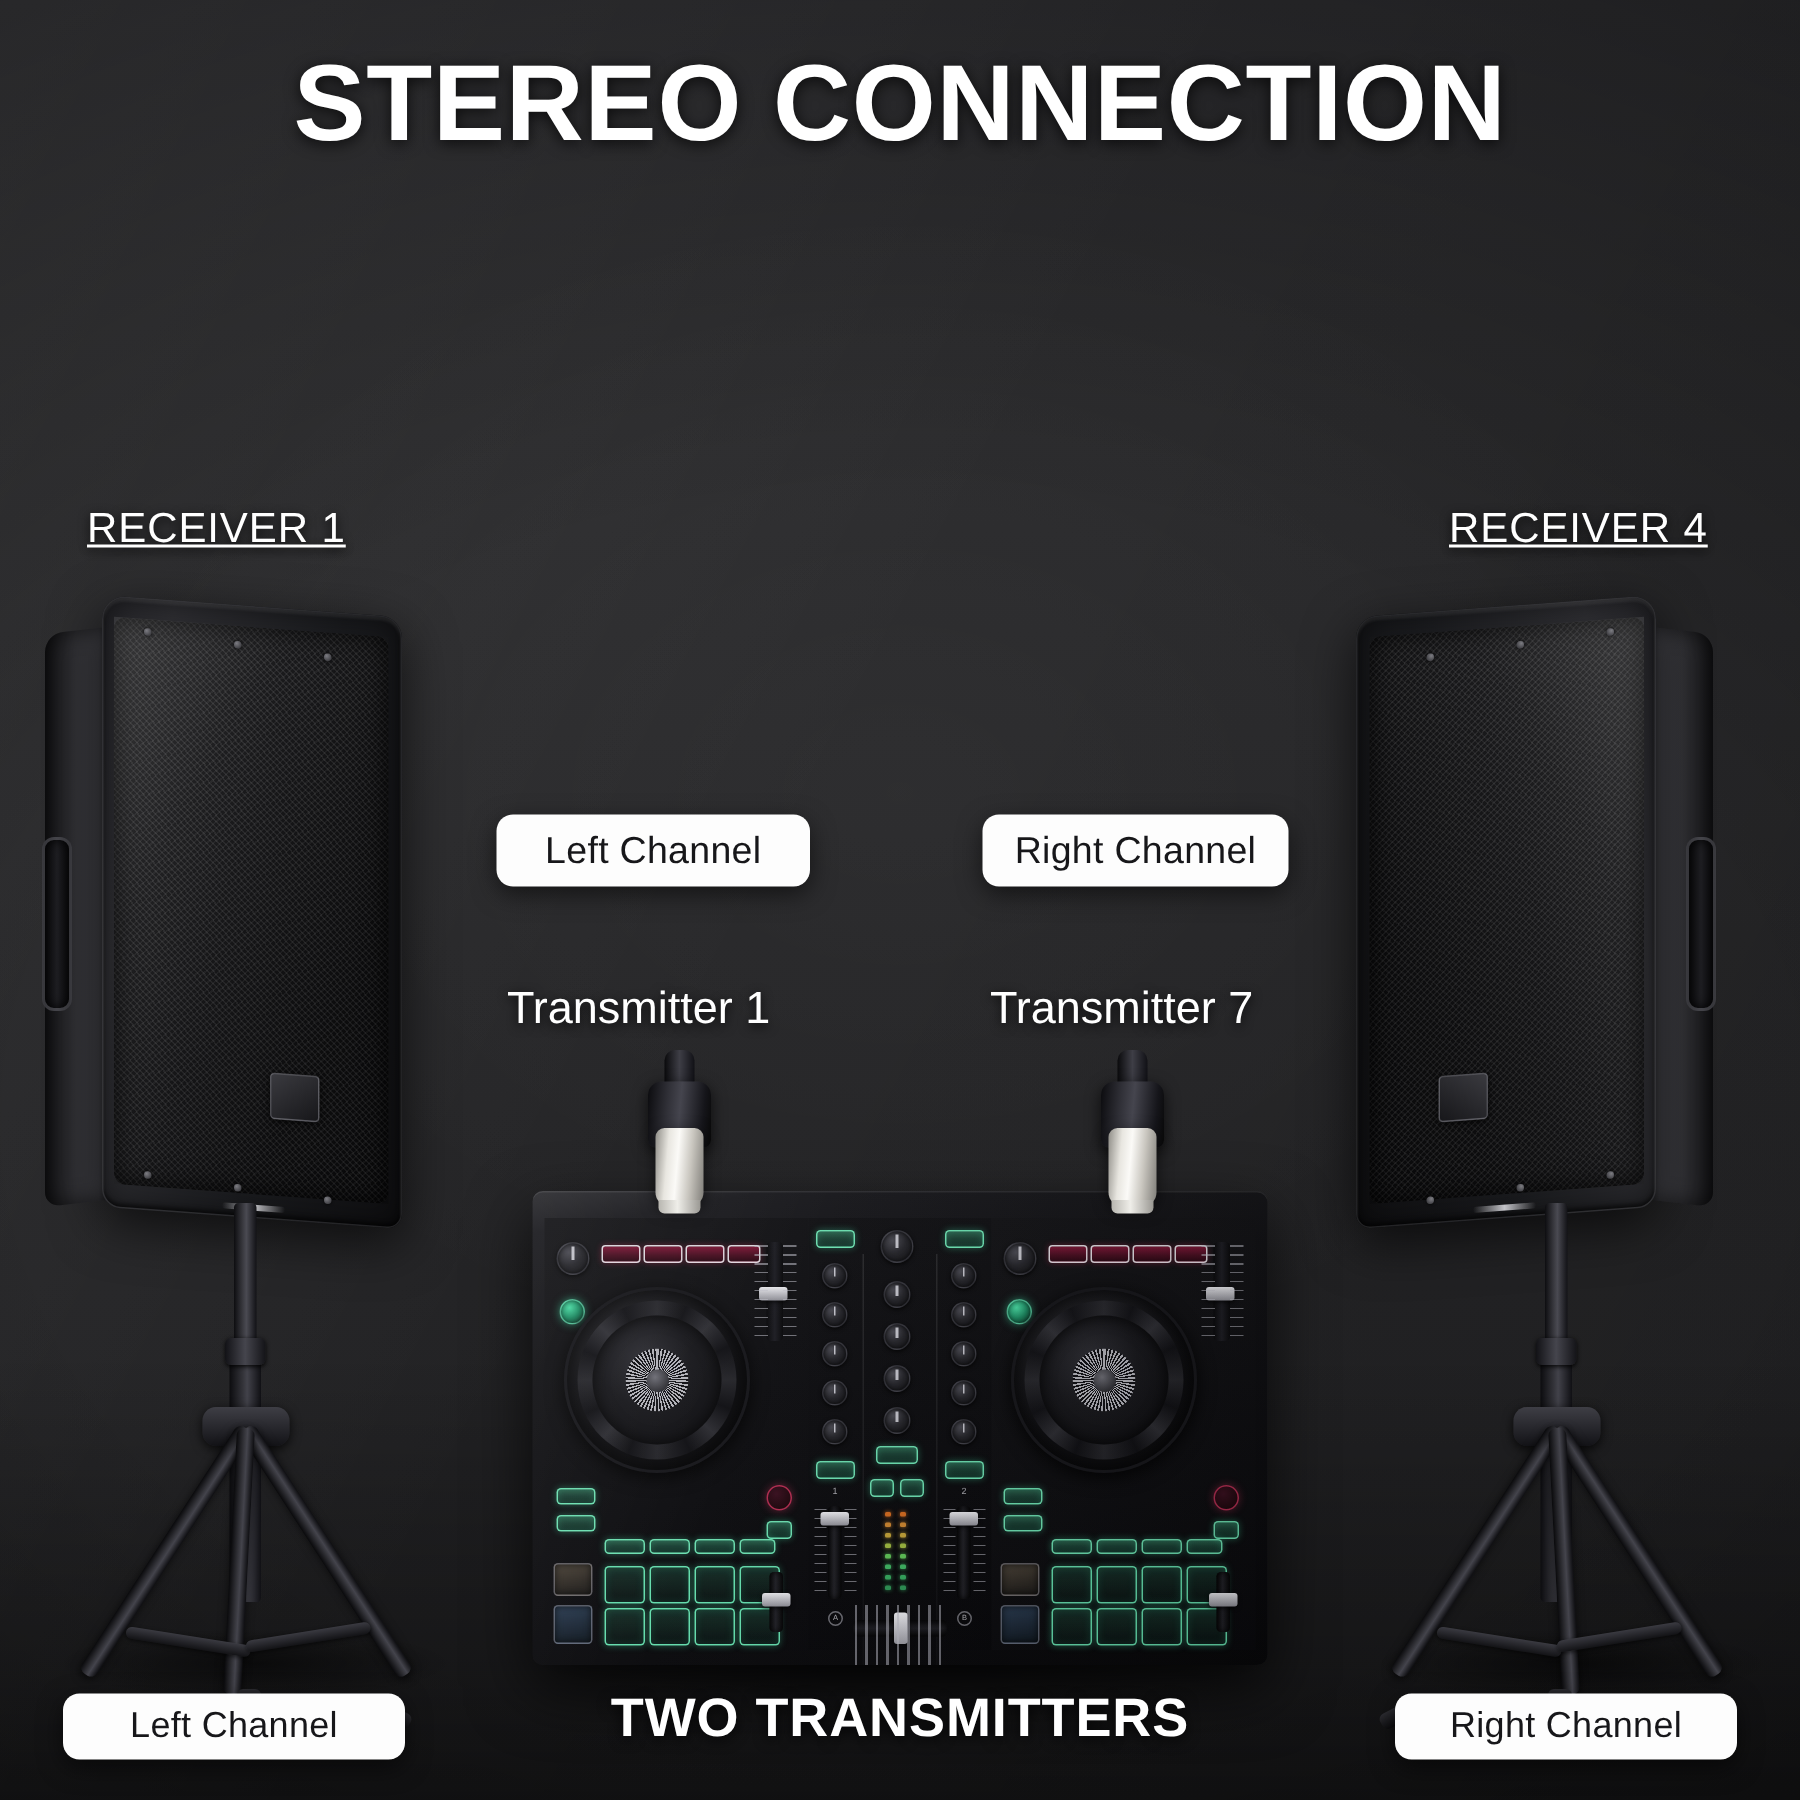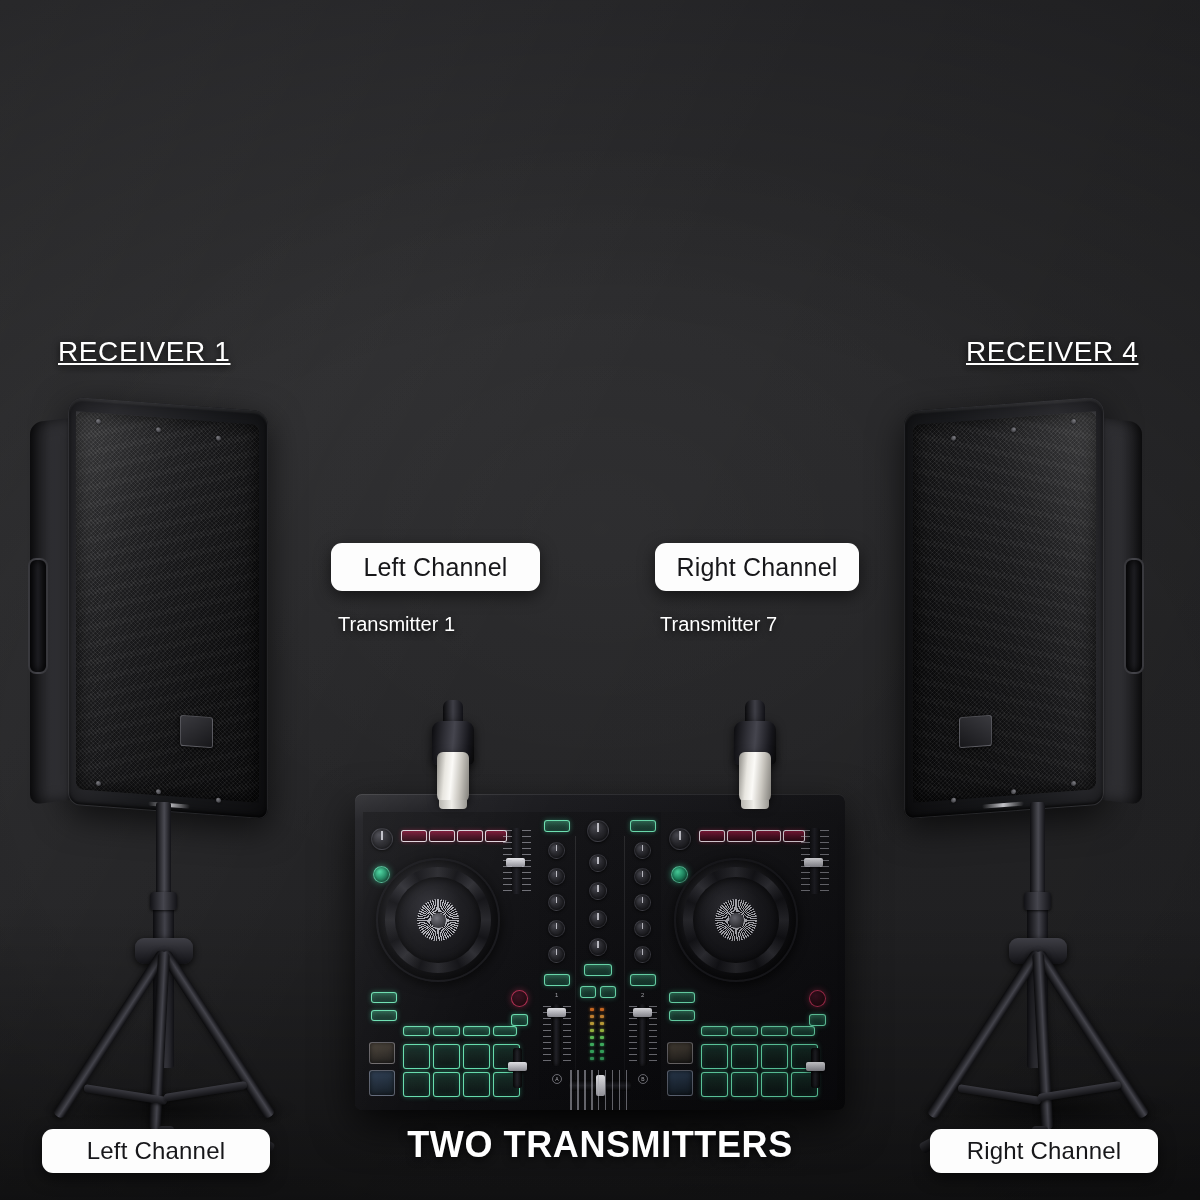--- a/index.html
+++ b/index.html
@@ -61,22 +61,23 @@
     display:flex; align-items:center; justify-content:center;
     font-size:25px; letter-spacing:.2px;
     box-shadow:0 5px 16px rgba(0,0,0,.55);
   }
   #pill-left-ch  { left:331px;  top:543px;  width:209px; height:48px; }
   #pill-right-ch { left:655px;  top:543px;  width:204px; height:48px; }
   #pill-left-bottom  { left:42px;  top:1129px; width:228px; height:44px; font-size:24px; }
   #pill-right-bottom { left:930px; top:1129px; width:228px; height:44px; font-size:24px; }
 
   .tx-label {
-    position:absolute; z-index:45; color:#ffffff; font-size:20px;
+    position:absolute; z-index:45; color:#ffffff; font-size:30px;
     text-shadow:0 2px 7px rgba(0,0,0,.8);
+    margin-top:43px;
   }
   #tx1-label { left:338px; top:613px; }
   #tx2-label { left:660px; top:613px; }
 
   #two-tx {
     position:absolute; z-index:45; left:0; width:1200px; top:1124px;
     text-align:center; color:#ffffff; font-size:36px; font-weight:bold;
     letter-spacing:.6px; text-shadow:0 2px 9px rgba(0,0,0,.8);
   }
 
@@ -376,20 +377,21 @@
 <body>
 
 <div id="backdrop">
   <div class="bg-base"></div>
   <div class="bg-diag"></div>
   <div class="bg-vig"></div>
   <div class="bg-floor"></div>
 </div>
 
 <div id="header">
+  <div id="title">STEREO CONNECTION</div>
 </div>
 
 <div class="recv-label" id="recv1-label">RECEIVER 1</div>
 <div class="recv-label" id="recv2-label">RECEIVER 4</div>
 
 <div class="pill" id="pill-left-ch">Left Channel</div>
 <div class="pill" id="pill-right-ch">Right Channel</div>
 
 <div class="tx-label" id="tx1-label">Transmitter 1</div>
 <div class="tx-label" id="tx2-label">Transmitter 7</div>

